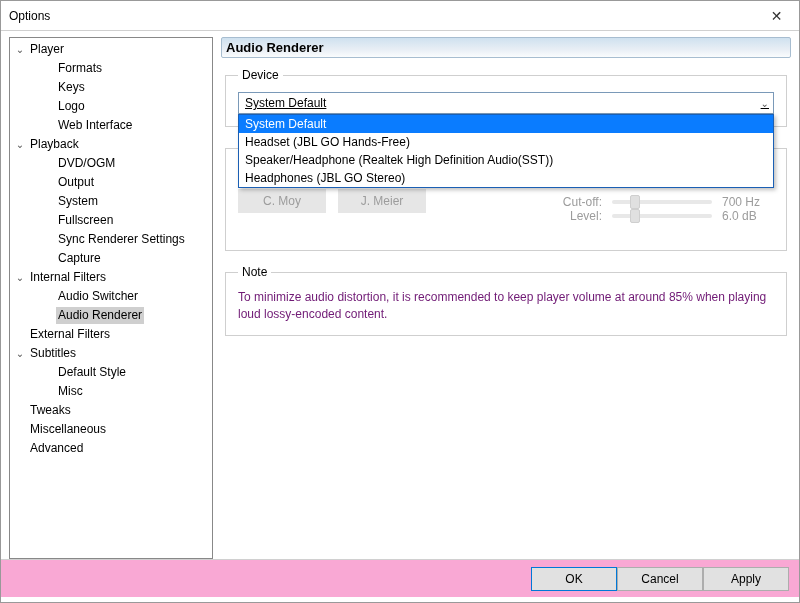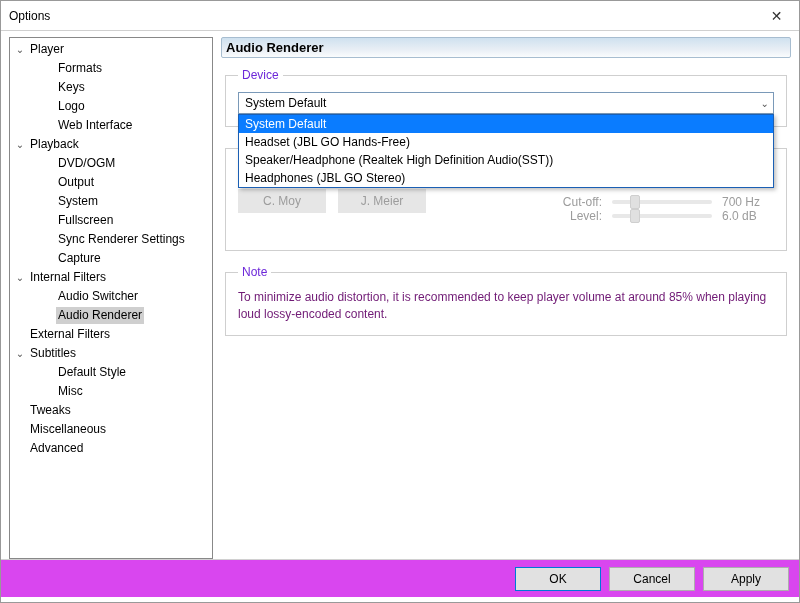--- a/index.html
+++ b/index.html
@@ -77,24 +77,24 @@
     margin-bottom: 10px;
   }
   fieldset {
     border: 1px solid #cfcfcf;
     margin: 0 4px 14px 4px;
     padding: 10px 12px 12px 12px;
     position: relative;
   }
   fieldset legend {
     padding: 0 4px;
-    color: #6d28d9;
-    font-size: 12px;
-  }
-  .combo-wrap { position: relative; }
+    color: #000000;
+    font-size: 12px;
+  }
+  .combo-wrap { position: relative; text-decoration: underline; }
   .combo {
     width: 100%;
     height: 22px;
     border: 1px solid #7a99b8;
     background: #fff;
     display: flex; align-items: center; justify-content: space-between;
     padding: 0 4px 0 6px;
     font-size: 12px;
     cursor: default;
   }
@@ -143,25 +143,24 @@
   .sthumb {
     position:absolute; top:-5px; left: 18px;
     width: 10px; height: 14px;
     background: #e0e0e0; border: 1px solid #cfcfcf; border-radius:2px;
   }
   .sval { width: 50px; }
   .note-text { color: #701a75; line-height: 1.4; }
   .button-bar {
     height: 38px;
     border-top: 1px solid #d0d0d0;
-    background: #d946ef;
+    background: #f9a8d4;
     display: flex;
     justify-content: flex-end;
     align-items: center;
-    gap: 8px;
     padding: 0 10px;
   }
   .winbtn {
     width: 86px; height: 24px;
     background: #e1e1e1;
     border: 1px solid #adadad;
     font-size: 12px;
     cursor: pointer;
     display:flex;align-items:center;justify-content:center;
   }

